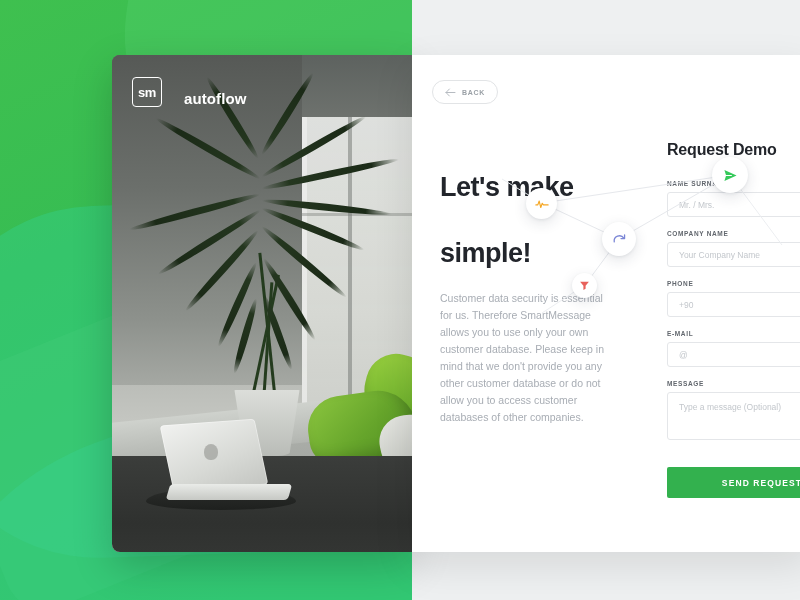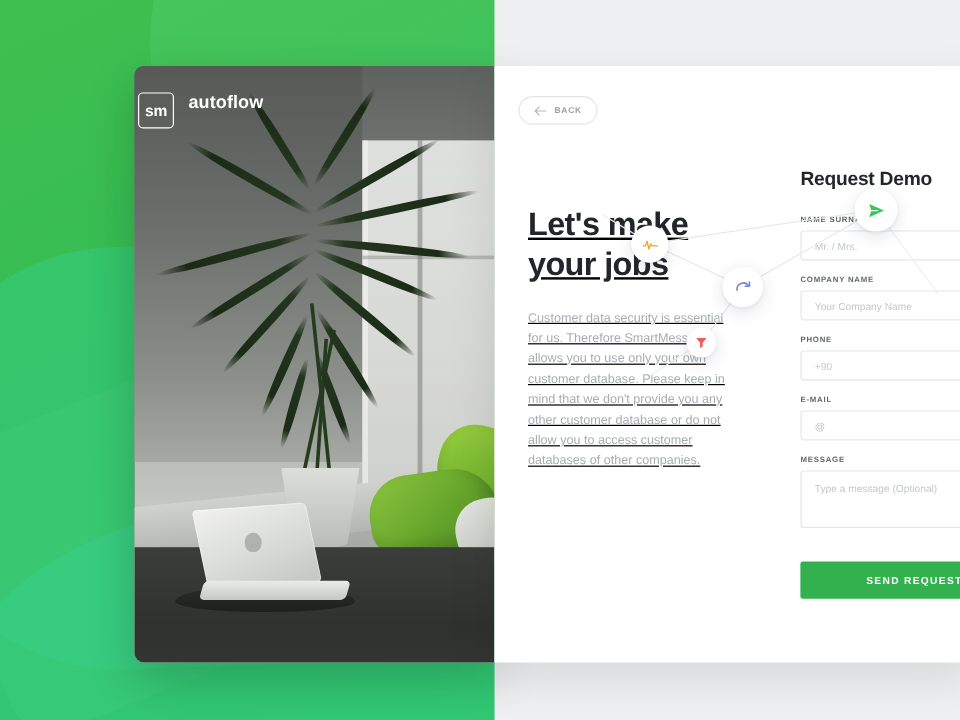--- a/index.html
+++ b/index.html
@@ -237,25 +237,25 @@
     height: 497px;
     background: #ffffff;
     border-radius: 0 8px 8px 0;
     box-shadow: 0 14px 40px rgba(0,0,0,.10);
     overflow: visible;
   }
 
   
   .logo {
     position: absolute;
-    left: 3px;
+    left: 20px;
     top: 22px;
     display: flex;
-    align-items: flex-start;
-    gap: 12px;
+    align-items: flex-end;
+    gap: 22px;
     z-index: 6;
   }
   .logo-mark {
     width: 30px; height: 30px;
     border: 1.6px solid #ffffff;
     border-radius: 4px;
     display: flex; align-items: center; justify-content: center;
     color: #fff;
     font-size: 13px;
     font-weight: 700;
@@ -315,21 +315,20 @@
     cursor: pointer;
   }
 
   
   .content {
     position: absolute;
     left: 28px;
     top: 116px;
     width: 180px;
     z-index: 4;
-    text-decoration: underline;
   }
   .headline {
     font-size: 27px;
     line-height: 1.22;
     font-weight: 700;
     color: #22252b;
     letter-spacing: -.5px;
   }
   .paragraph {
     margin-top: 20px;
@@ -523,21 +522,22 @@
       <div class="node" style="left:70px;top:178px;width:25px;height:25px;">
         <svg width="11" height="11" viewBox="0 0 16 16">
           <path d="M1.6 2.4h12.8L9.6 8.2v4.6l-3.2 1.6V8.2z" fill="#e8615b"></path>
         </svg>
       </div>
     </div>
 
     <div class="content">
       <h1 class="headline">
         <span>Let's make</span><br>
-        <span>your jobs</span><br>
+        <br>
+        <span>simple!</span>
       </h1>
       <p class="paragraph">Customer data security is essential for us. Therefore SmartMessage allows you to use only your own customer database. Please keep in mind that we don't provide you any other customer database or do not allow you to access customer databases of other companies.</p>
     </div>
 
     <div class="form-col">
       <div class="form-title">Request Demo</div>
 
       <div class="field">
         <label class="field-label">NAME SURNAME</label>
         <input class="field-input" type="text" placeholder="Mr. / Mrs." style="">

